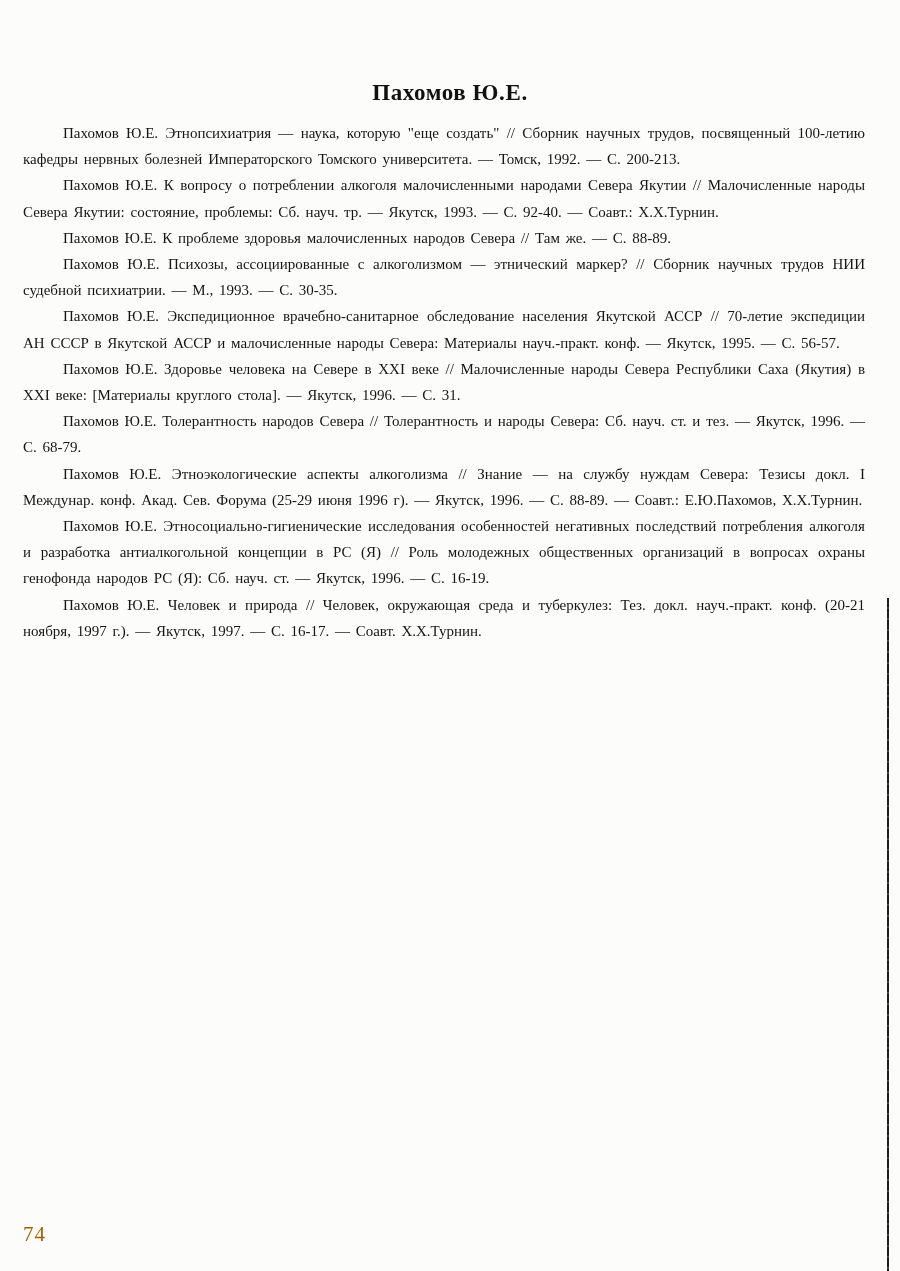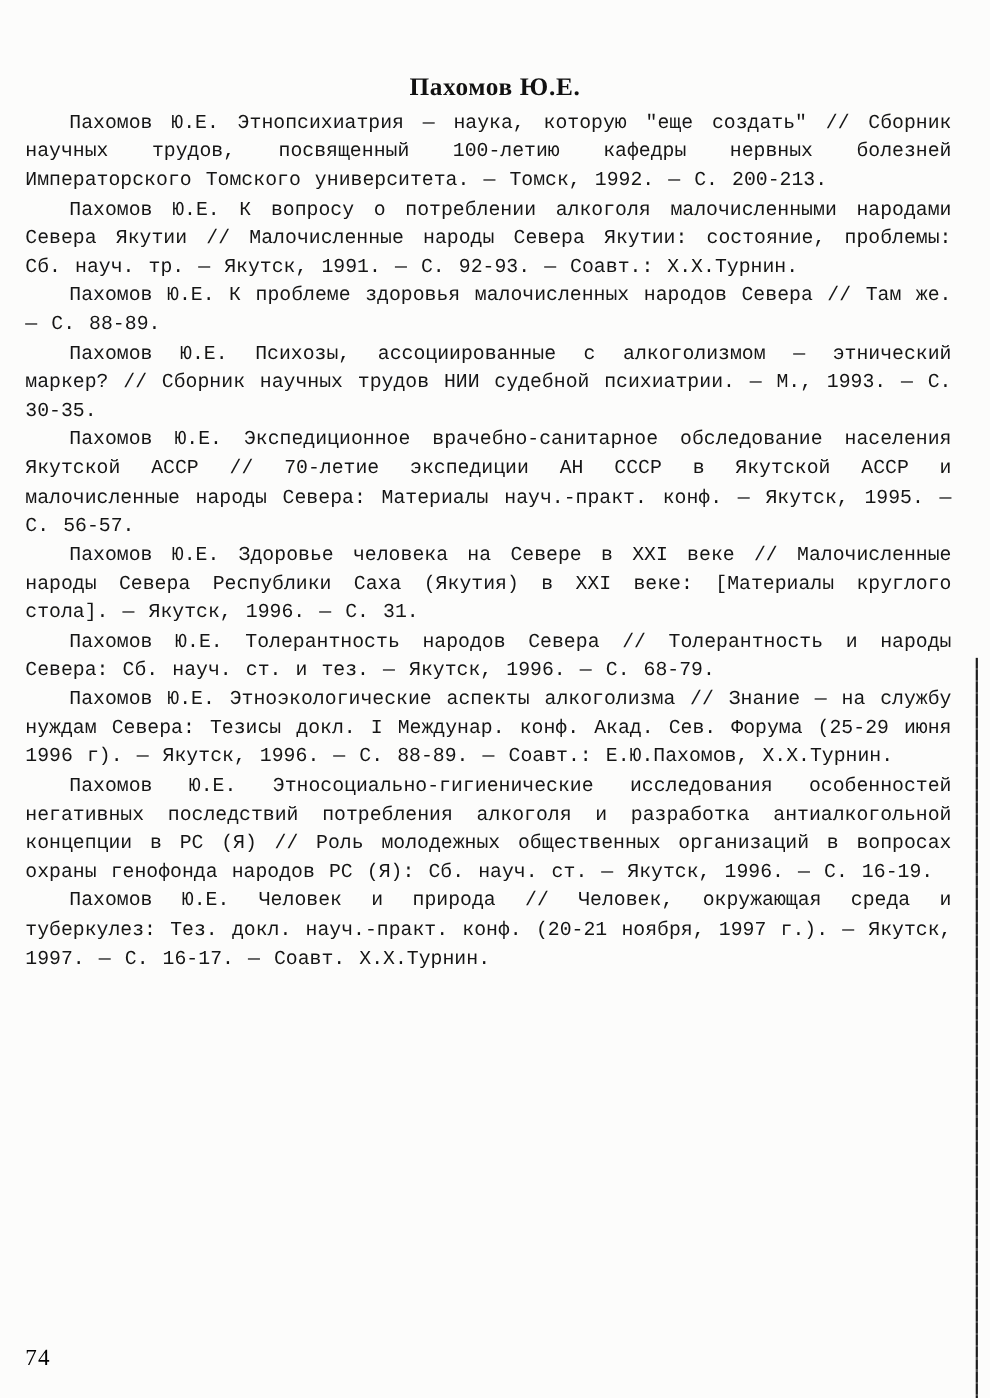--- a/index.html
+++ b/index.html
@@ -13,50 +13,49 @@
     position: relative;
     overflow: hidden;
     font-family: "Liberation Serif", serif;
     color: #141414;
   }
   .page {
     position: absolute;
     inset: 0;
   }
   .title {
-    margin: 0;
+    margin: 14px;
     padding-top: 66px;
     font-size: 23px;
     font-weight: bold;
     text-align: center;
     letter-spacing: 0.6px;
     color: #111;
   }
   .entries {
     margin-top: 7px;
     margin-left: 23px;
     width: 842px;
   }
   .entry {
     margin: 0;
-    font-size: 18px;
+    font-size: 15px;
     line-height: 26.2px;
     text-align: justify;
     text-indent: 40px;
     word-spacing: 2px;
     color: #151515;
-    font-family: Liberation Mono, monospace;
   }
   .page-number {
     position: absolute;
     left: 23px;
     top: 1222px;
     font-size: 21px;
     letter-spacing: 1px;
-    color: #000000;
+    color: #a16207;
   }
   .scan-line {
     position: absolute;
     left: 887px;
     top: 598px;
     width: 2px;
     height: 673px;
     background: repeating-linear-gradient(
       to bottom,
       #1d1d1d 0px, #1d1d1d 9px,
@@ -65,21 +64,21 @@
   }
 </style>
 </head>
 <body>
 
 <div class="page">
   <h1 class="title">Пахомов Ю.Е.</h1>
 
   <div class="entries">
       <p class="entry">Пахомов Ю.Е. Этнопсихиатрия — наука, которую "еще создать" // Сборник научных трудов, посвященный 100-летию кафедры нервных болезней Императорского Томского университета. — Томск, 1992. — С. 200-213.</p>
-      <p class="entry">Пахомов Ю.Е. К вопросу о потреблении алкоголя малочисленными народами Севера Якутии // Малочисленные народы Севера Якутии: состояние, проблемы: Сб. науч. тр. — Якутск, 1991. — С. 92-93. — Соавт.: Х.Х.Турнин.</p>
+      <p class="entry">Пахомов Ю.Е. К вопросу о потреблении алкоголя малочисленными народами Севера Якутии // Малочисленные народы Севера Якутии: состояние, проблемы: Сб. науч. тр. — Якутск, 1993. — С. 92-40. — Соавт.: Х.Х.Турнин.</p>
       <p class="entry">Пахомов Ю.Е. К проблеме здоровья малочисленных народов Севера // Там же. — С. 88-89.</p>
       <p class="entry">Пахомов Ю.Е. Психозы, ассоциированные с алкоголизмом — этнический маркер? // Сборник научных трудов НИИ судебной психиатрии. — М., 1993. — С. 30-35.</p>
       <p class="entry">Пахомов Ю.Е. Экспедиционное врачебно-санитарное обследование населения Якутской АССР // 70-летие экспедиции АН СССР в Якутской АССР и малочисленные народы Севера: Материалы науч.-практ. конф. — Якутск, 1995. — С. 56-57.</p>
       <p class="entry">Пахомов Ю.Е. Здоровье человека на Севере в XXI веке // Малочисленные народы Севера Республики Саха (Якутия) в XXI веке: [Материалы круглого стола]. — Якутск, 1996. — С. 31.</p>
       <p class="entry">Пахомов Ю.Е. Толерантность народов Севера // Толерантность и народы Севера: Сб. науч. ст. и тез. — Якутск, 1996. — С. 68-79.</p>
       <p class="entry">Пахомов Ю.Е. Этноэкологические аспекты алкоголизма // Знание — на службу нуждам Севера: Тезисы докл. I Междунар. конф. Акад. Сев. Форума (25-29 июня 1996 г). — Якутск, 1996. — С. 88-89. — Соавт.: Е.Ю.Пахомов, Х.Х.Турнин.</p>
       <p class="entry">Пахомов Ю.Е. Этносоциально-гигиенические исследования особенностей негативных последствий потребления алкоголя и разработка антиалкогольной концепции в РС (Я) // Роль молодежных общественных организаций в вопросах охраны генофонда народов РС (Я): Сб. науч. ст. — Якутск, 1996. — С. 16-19.</p>
       <p class="entry">Пахомов Ю.Е. Человек и природа // Человек, окружающая среда и туберкулез: Тез. докл. науч.-практ. конф. (20-21 ноября, 1997 г.). — Якутск, 1997. — С. 16-17. — Соавт. Х.Х.Турнин.</p>
     </div>
 

